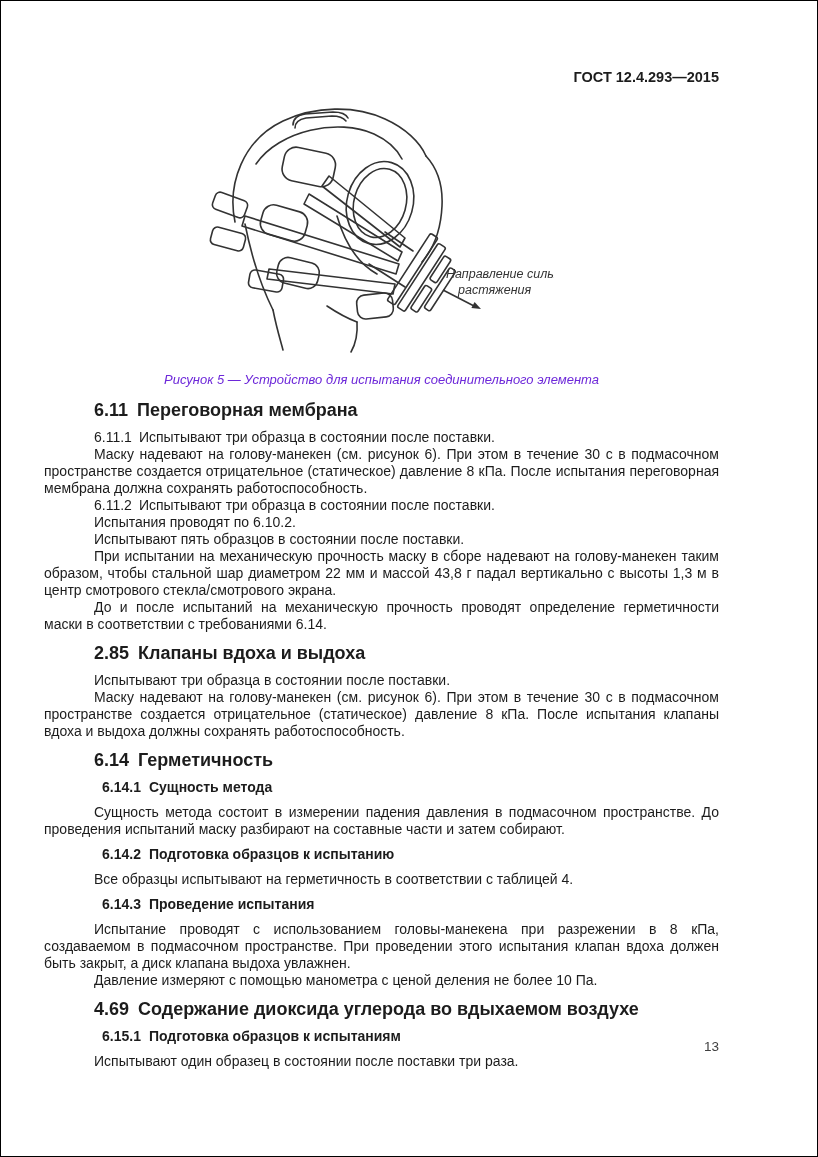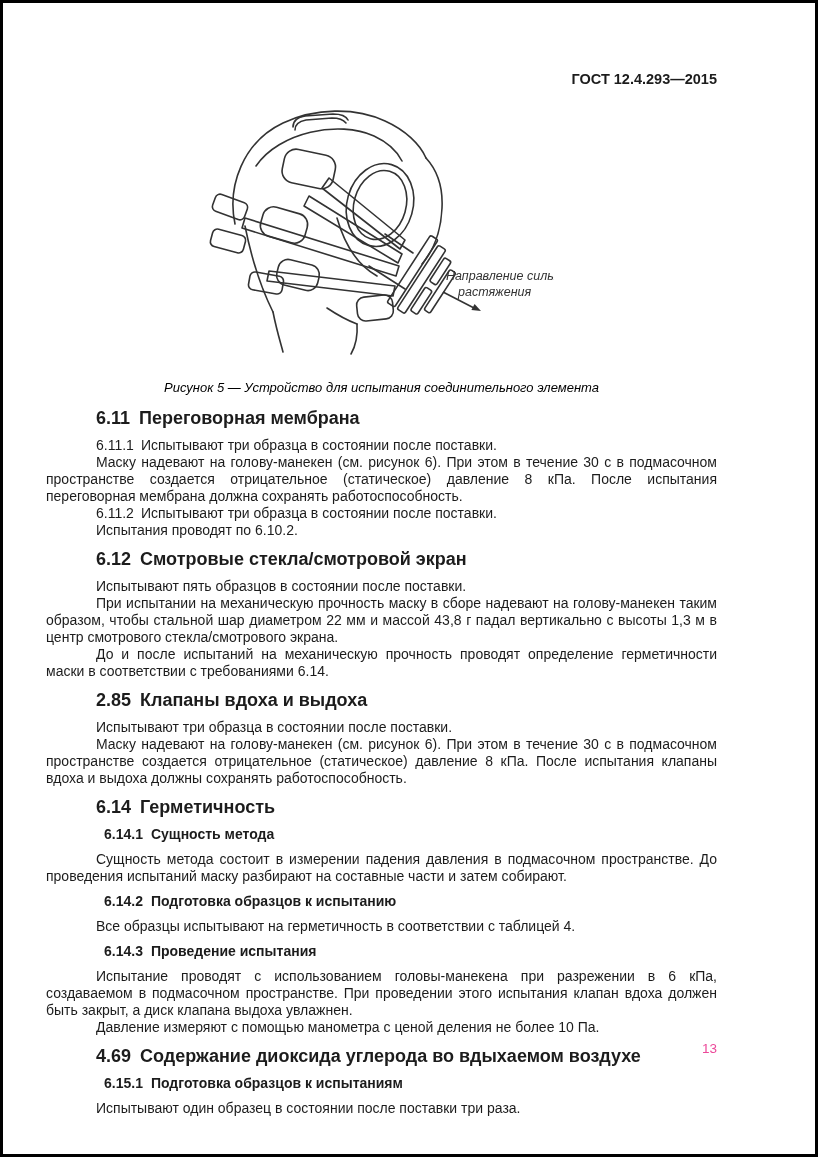--- a/index.html
+++ b/index.html
@@ -2,39 +2,39 @@
 <html><head>
 <meta charset="utf-8">
 <style>
   html, body { margin:0; padding:0; background:#ffffff; }
   .page {
     position: relative;
     width: 818px;
     height: 1157px;
     box-sizing: border-box;
     background: #ffffff;
-    border: 3px solid #000000;
+    border: 1px solid #000000;
     font-family: "Liberation Sans", sans-serif;
     color: #1c1c1c;
     padding: 68px 98px 0 43px;
     overflow: hidden;
   }
   .doc-header {
     text-align: right;
     font-weight: bold;
     font-size: 14.5px;
     line-height: 17px;
   }
   .figure-wrap { margin: 18px 0 0 0; text-align: center; font-style: italic; }
   .figure-wrap svg { display: inline-block; }
   .fig-caption {
     font-size: 13px;
     line-height: 16px;
-    margin-top: 20px;
-    color: #000000;
+    margin-top: 14px;
+    color: #6d28d9;
     text-align: center;
   }
   .content { margin-top: 14px; font-size: 14px; line-height: 17px; }
   .h1 {
     font-size: 18px;
     font-weight: bold;
     margin: 12px 0 10px 0;
     padding-left: 50px;
   }
   .h1 .num { margin-right: 9px; }
@@ -49,21 +49,21 @@
     margin: 0;
     text-indent: 50px;
     text-align: justify;
   }
   .body-p .pnum { margin-right: 7px; margin-top: 17px; }
   .page-number {
     position: absolute;
     right: 98px;
     top: 1038px;
     font-size: 13.5px;
-    color: #ec4899;
+    color: #404040;
   }
   svg text {
     font-family: "Liberation Sans", sans-serif;
     fill: #333333;
   }
 </style>
 </head>
 <body>
 
 <div class="page">
@@ -130,36 +130,35 @@
     <figcaption class="fig-caption">Рисунок 5 — Устройство для испытания соединительного элемента</figcaption>
   </figure>
 
   <main class="content">
     <h2 class="h1"><span class="num">6.11</span><span>Переговорная мембрана</span></h2>
     <p class="body-p"><span class="pnum">6.11.1</span><span>Испытывают три образца в состоянии после поставки.</span></p>
     <p class="body-p">Маску надевают на голову-манекен (см. рисунок 6). При этом в течение 30 с в подмасочном пространстве создается отрицательное (статическое) давление 8 кПа. После испытания переговорная мембрана должна сохранять работоспособность.</p>
     <p class="body-p"><span class="pnum">6.11.2</span><span>Испытывают три образца в состоянии после поставки.</span></p>
     <p class="body-p">Испытания проводят по 6.10.2.</p>
 
-    <h2 class="h1"><span class="num">6.12</span><span>Смотровые стекла/смотровой экран</span></h2>
     <p class="body-p">Испытывают пять образцов в состоянии после поставки.</p>
     <p class="body-p">При испытании на механическую прочность маску в сборе надевают на голову-манекен таким образом, чтобы стальной шар диаметром 22 мм и массой 43,8 г падал вертикально с высоты 1,3 м в центр смотрового стекла/смотрового экрана.</p>
     <p class="body-p">До и после испытаний на механическую прочность проводят определение герметичности маски в соответствии с требованиями 6.14.</p>
 
     <h2 class="h1"><span class="num">2.85</span><span>Клапаны вдоха и выдоха</span></h2>
     <p class="body-p">Испытывают три образца в состоянии после поставки.</p>
     <p class="body-p">Маску надевают на голову-манекен (см. рисунок 6). При этом в течение 30 с в подмасочном пространстве создается отрицательное (статическое) давление 8 кПа. После испытания клапаны вдоха и выдоха должны сохранять работоспособность.</p>
 
     <h2 class="h1"><span class="num">6.14</span><span>Герметичность</span></h2>
     <h3 class="h2"><span class="num">6.14.1</span><span>Сущность метода</span></h3>
     <p class="body-p">Сущность метода состоит в измерении падения давления в подмасочном пространстве. До проведения испытаний маску разбирают на составные части и затем собирают.</p>
     <h3 class="h2"><span class="num">6.14.2</span><span>Подготовка образцов к испытанию</span></h3>
     <p class="body-p">Все образцы испытывают на герметичность в соответствии с таблицей 4.</p>
     <h3 class="h2"><span class="num">6.14.3</span><span>Проведение испытания</span></h3>
-    <p class="body-p">Испытание проводят с использованием головы-манекена при разрежении в 6 кПа, создаваемом в подмасочном пространстве. При проведении этого испытания клапан вдоха должен быть закрыт, а диск клапана выдоха увлажнен.</p>
+    <p class="body-p">Испытание проводят с использованием головы-манекена при разрежении в 8 кПа, создаваемом в подмасочном пространстве. При проведении этого испытания клапан вдоха должен быть закрыт, а диск клапана выдоха увлажнен.</p>
     <p class="body-p">Давление измеряют с помощью манометра с ценой деления не более 10 Па.</p>
 
     <h2 class="h1"><span class="num">4.69</span><span>Содержание диоксида углерода во вдыхаемом воздухе</span></h2>
     <h3 class="h2"><span class="num">6.15.1</span><span>Подготовка образцов к испытаниям</span></h3>
     <p class="body-p">Испытывают один образец в состоянии после поставки три раза.</p>
   </main>
 
   <div class="page-number">13</div>
 
 </div>

